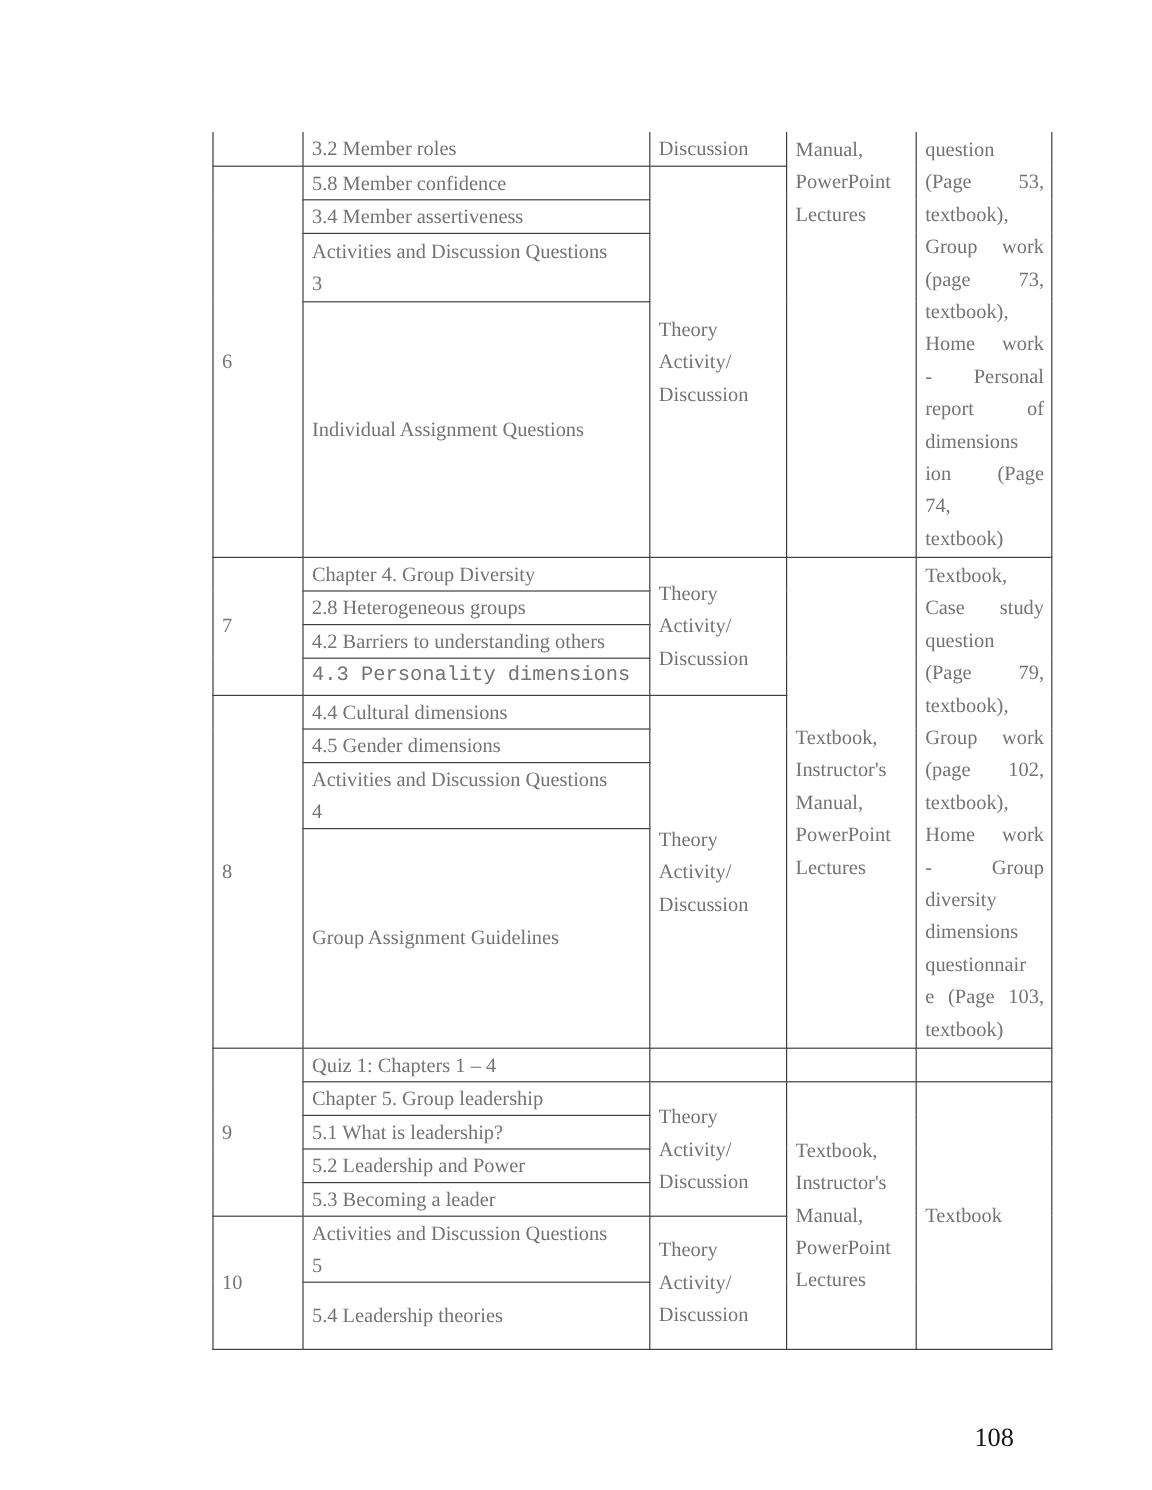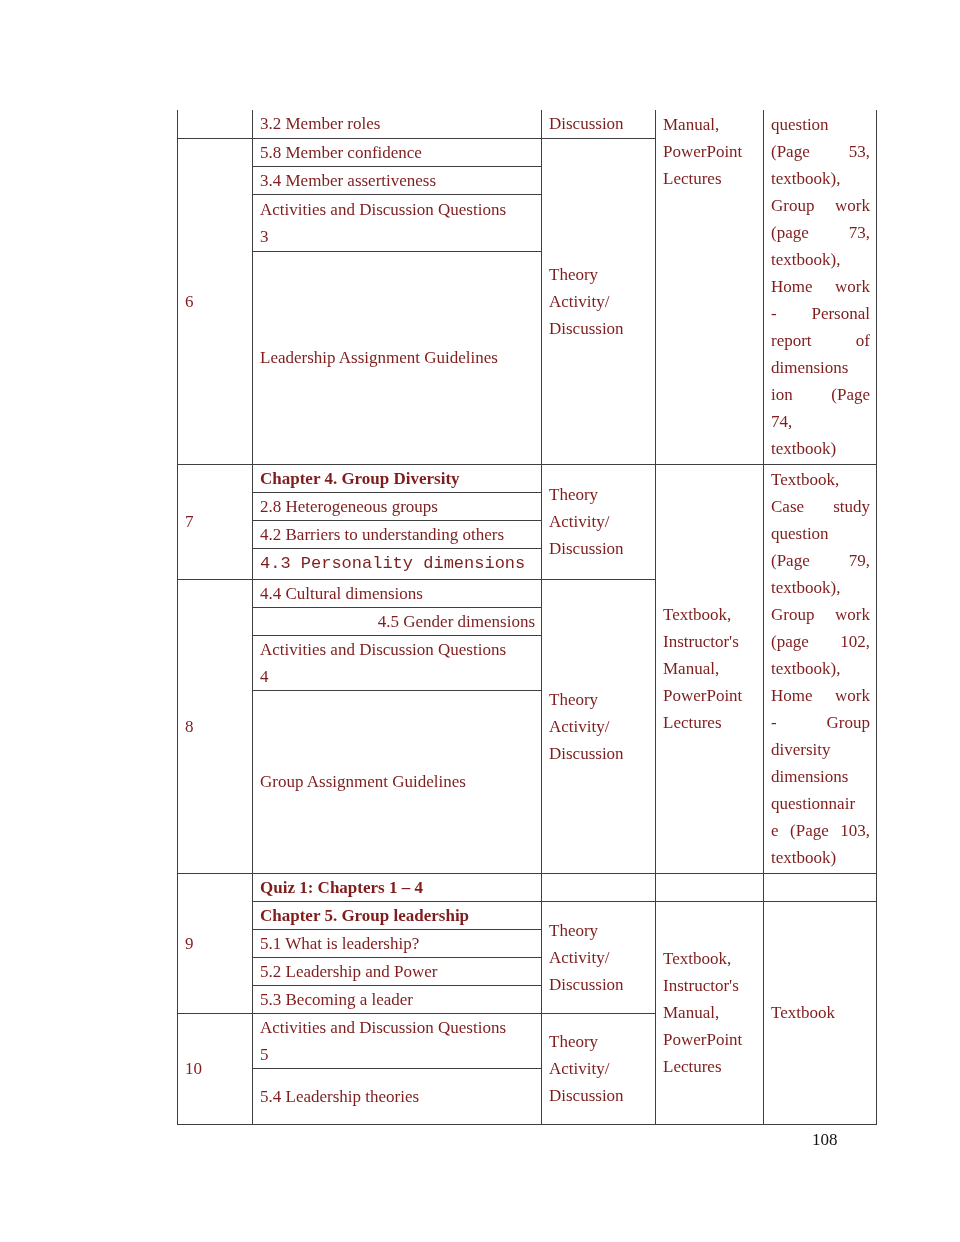--- a/index.html
+++ b/index.html
@@ -21,31 +21,31 @@
     width: 699px;
     border-collapse: collapse;
     table-layout: fixed;
   }
   td {
     border: 1px solid #3f3f3f;
     padding: 0 6px 0 7px;
     font-size: 17px;
     line-height: 27px;
     vertical-align: middle;
-    color: #7f1d1d;
+    color: #737373;
   }
   td.topcut { border-top: none; }
   td.vtop { vertical-align: top; padding-top: 1px; }
-  td.bold { font-weight: bold; }
+  td.bold { font-weight: normal; }
   .line { white-space: nowrap; }
   td.justify .line { display: flex; justify-content: space-between; }
   .page-number {
     position: absolute;
-    left: 812px; top: 1126px;
-    font-size: 17px;
+    left: 812px; top: 1184px;
+    font-size: 22px;
     line-height: 27px;
   }
 </style>
 </head>
 <body>
 
 <div class="page">
   <table class="syllabus">
     <colgroup>
       <col style="width:75px">
@@ -124,21 +124,21 @@
           </td>
         </tr>
         <tr style="height: 57px;">
           <td>
             <div class="line">Activities and Discussion Questions</div>
             <div class="line">3</div>
           </td>
         </tr>
         <tr style="height: 213px;">
           <td>
-            <div class="line">Leadership Assignment Guidelines</div>
+            <div class="line">Individual Assignment Questions</div>
           </td>
         </tr>
         <tr style="height: 28px;">
           <td rowspan="4">
             <div class="line">7</div>
           </td>
           <td class="bold">
             <div class="line">Chapter 4. Group Diversity</div>
           </td>
           <td rowspan="4">
@@ -214,21 +214,21 @@
           </td>
           <td>
             <div class="line">4.4 Cultural dimensions</div>
           </td>
           <td rowspan="4">
             <div class="line">Theory</div>
             <div class="line">Activity/</div>
             <div class="line">Discussion</div>
           </td>
         </tr>
-        <tr style="height: 28px; text-align: right;">
+        <tr style="height: 28px;">
           <td>
             <div class="line">4.5 Gender dimensions</div>
           </td>
         </tr>
         <tr style="height: 54px;">
           <td>
             <div class="line">Activities and Discussion Questions</div>
             <div class="line">4</div>
           </td>
         </tr>

